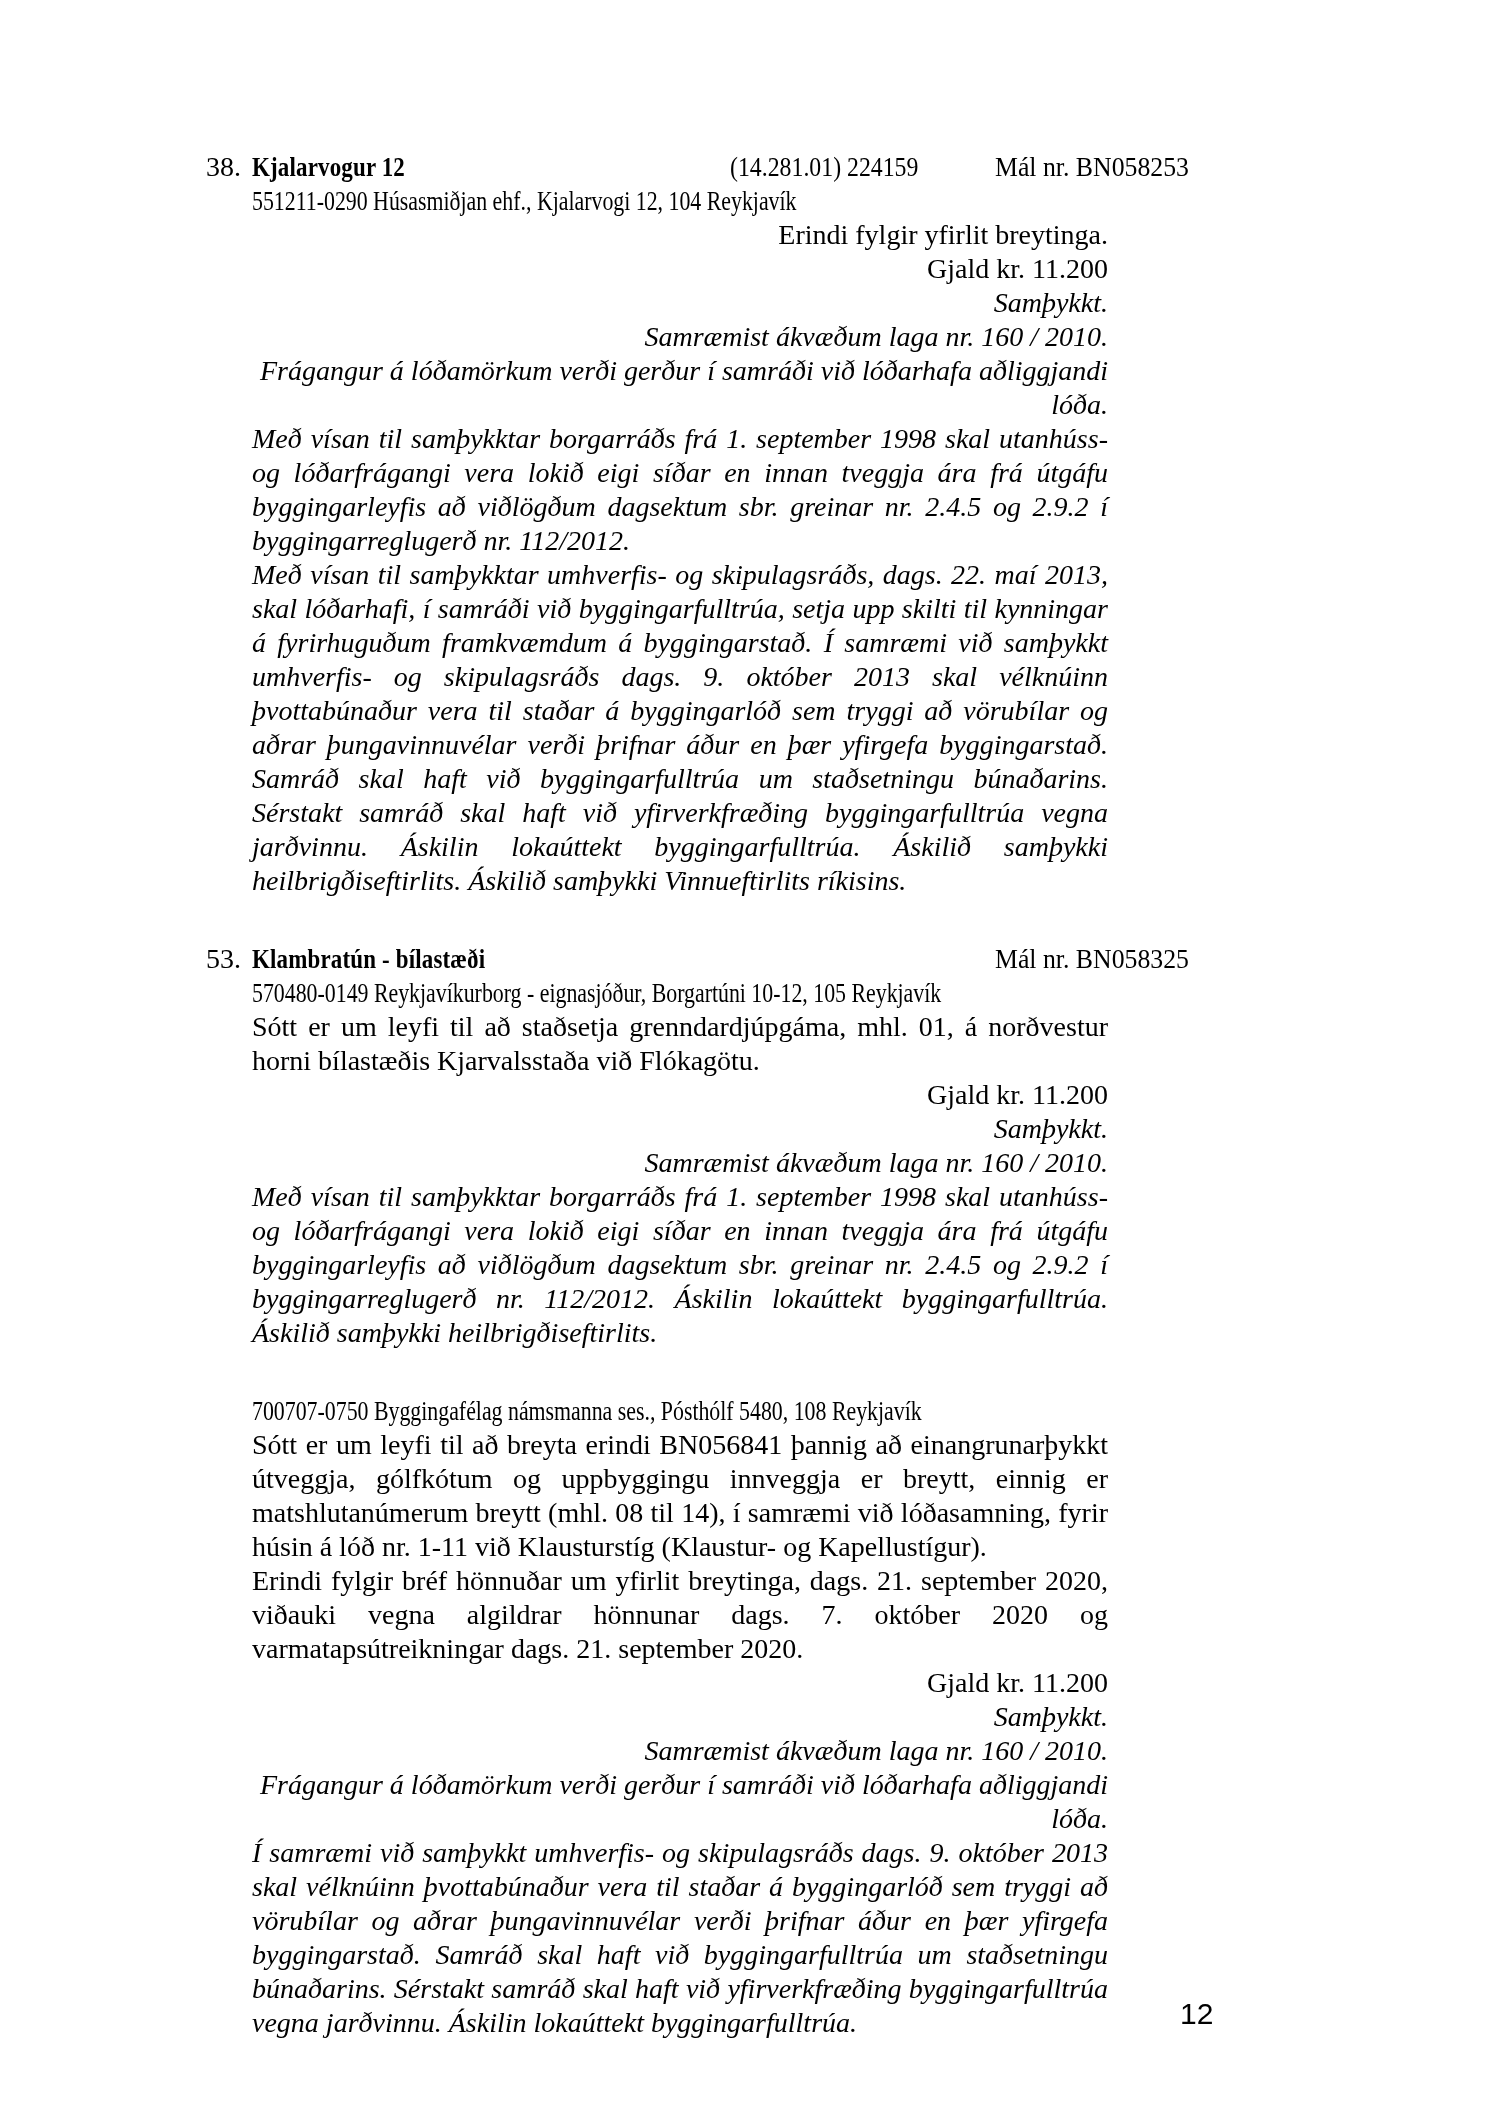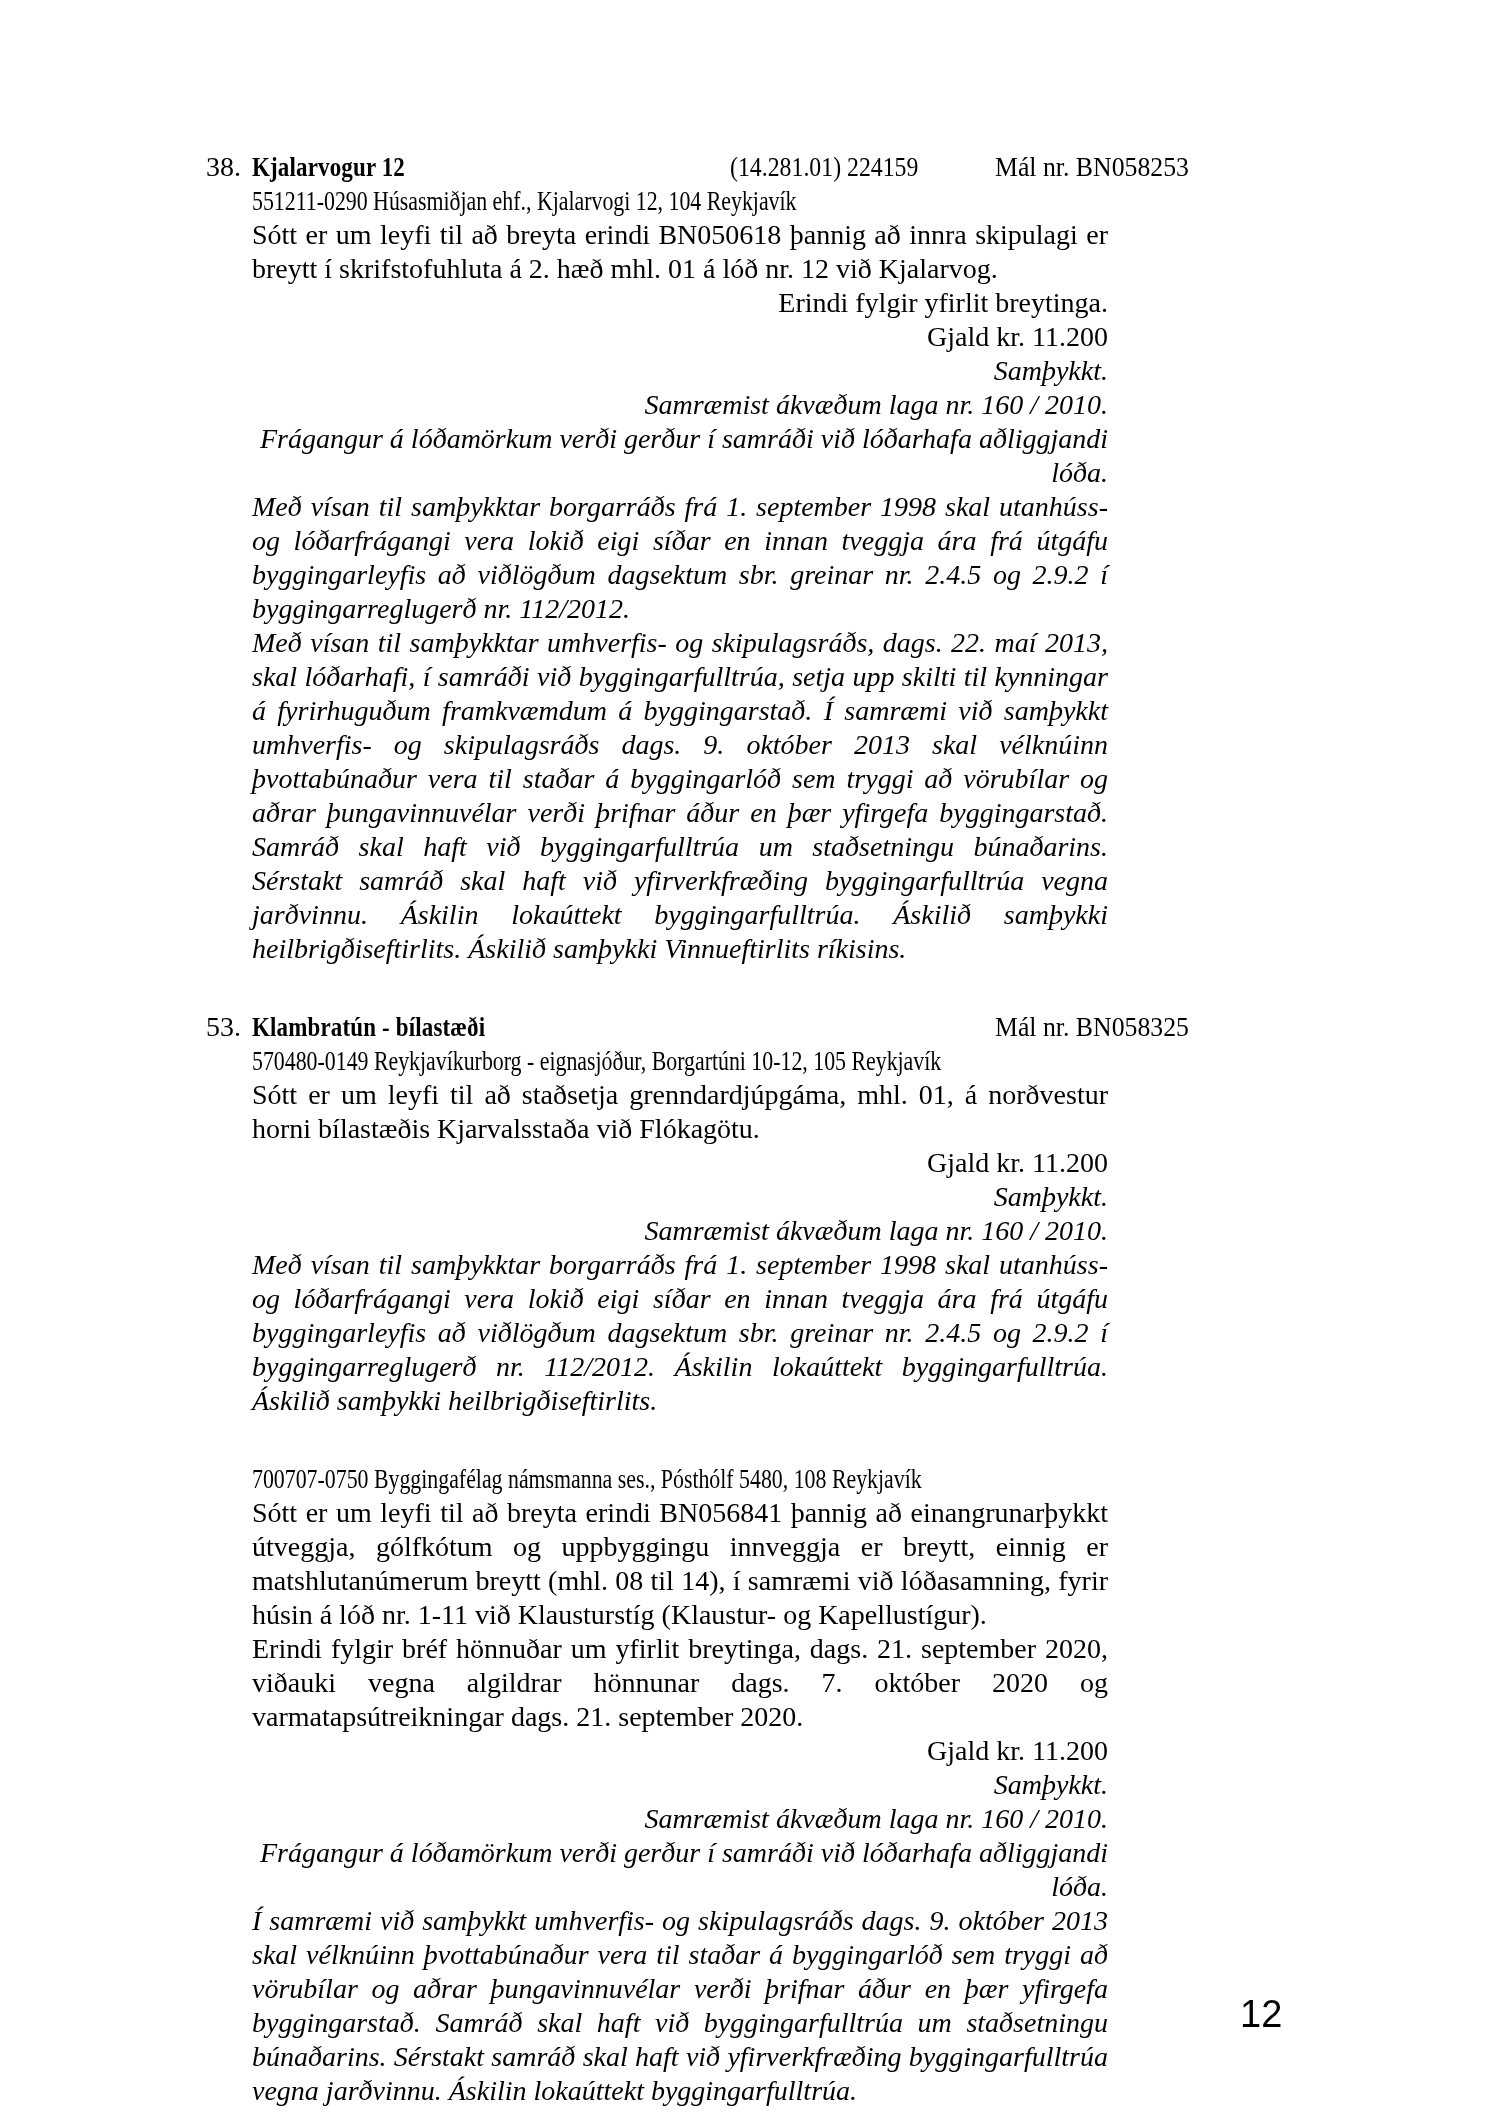--- a/index.html
+++ b/index.html
@@ -52,42 +52,41 @@
     display: inline-block;
     transform: scaleX(0.78);
     transform-origin: left center;
     white-space: nowrap;
   }
   .par { text-align: right; }
   .par.justify { text-align: justify; text-align-last: left; }
   .par.italic { font-style: italic; }
   .page-number {
     position: absolute;
-    left: 1240px;
+    left: 1180px;
     top: 1997px;
     font-family: "Liberation Sans", sans-serif;
-    font-size: 38px;
+    font-size: 30px;
     line-height: 34px;
   }
 </style>
 </head>
 <body>
 
 <div class="page">
   <div id="items">
   <section class="item">
     <div class="item-heading">
       <span class="item-number">38.</span>
       <span class="item-title">Kjalarvogur 12</span>
       <span class="item-code">(14.281.01) 224159</span>
       <span class="item-case">Mál nr. BN058253</span>
     </div>
     <div class="item-owner">551211-0290 Húsasmiðjan ehf., Kjalarvogi 12, 104 Reykjavík</div>
     <div class="item-paragraphs">
-          <div class="par justify">Sótt er um leyfi til að breyta erindi BN050618 þannig að innra skipulagi er breytt í skrifstofuhluta á 2. hæð mhl. 01 á lóð nr. 12 við Kjalarvog.</div>
           <div class="par">Erindi fylgir yfirlit breytinga.</div>
           <div class="par">Gjald kr. 11.200</div>
           <div class="par italic">Samþykkt.</div>
           <div class="par italic">Samræmist ákvæðum laga nr. 160 / 2010.</div>
           <div class="par italic">Frágangur á lóðamörkum verði gerður í samráði við lóðarhafa aðliggjandi lóða.</div>
           <div class="par italic justify">Með vísan til samþykktar borgarráðs frá 1. september 1998 skal utanhúss- og lóðarfrágangi vera lokið eigi síðar en innan tveggja ára frá útgáfu byggingarleyfis að viðlögðum dagsektum sbr. greinar nr. 2.4.5 og 2.9.2 í byggingarreglugerð nr. 112/2012.</div>
           <div class="par italic justify">Með vísan til samþykktar umhverfis- og skipulagsráðs, dags. 22. maí 2013, skal lóðarhafi, í samráði við byggingarfulltrúa, setja upp skilti til kynningar á fyrirhuguðum framkvæmdum á byggingarstað. Í samræmi við samþykkt umhverfis- og skipulagsráðs dags. 9. október 2013 skal vélknúinn þvottabúnaður vera til staðar á byggingarlóð sem tryggi að vörubílar og aðrar þungavinnuvélar verði þrifnar áður en þær yfirgefa byggingarstað. Samráð skal haft við byggingarfulltrúa um staðsetningu búnaðarins. Sérstakt samráð skal haft við yfirverkfræðing byggingarfulltrúa vegna jarðvinnu. Áskilin lokaúttekt byggingarfulltrúa. Áskilið samþykki heilbrigðiseftirlits. Áskilið samþykki Vinnueftirlits ríkisins.</div>
         </div>
   </section>
 

